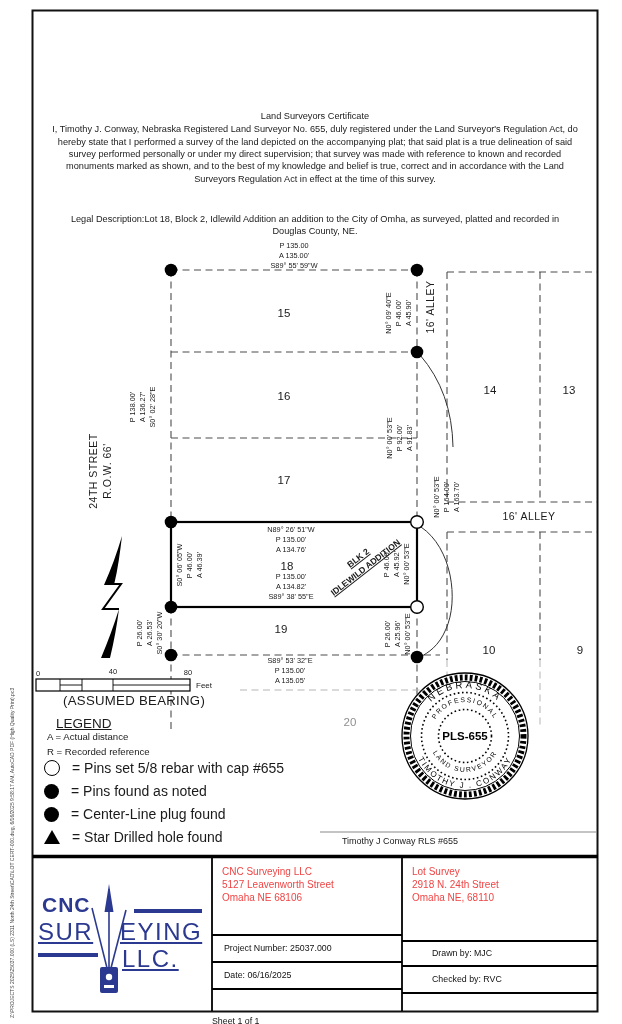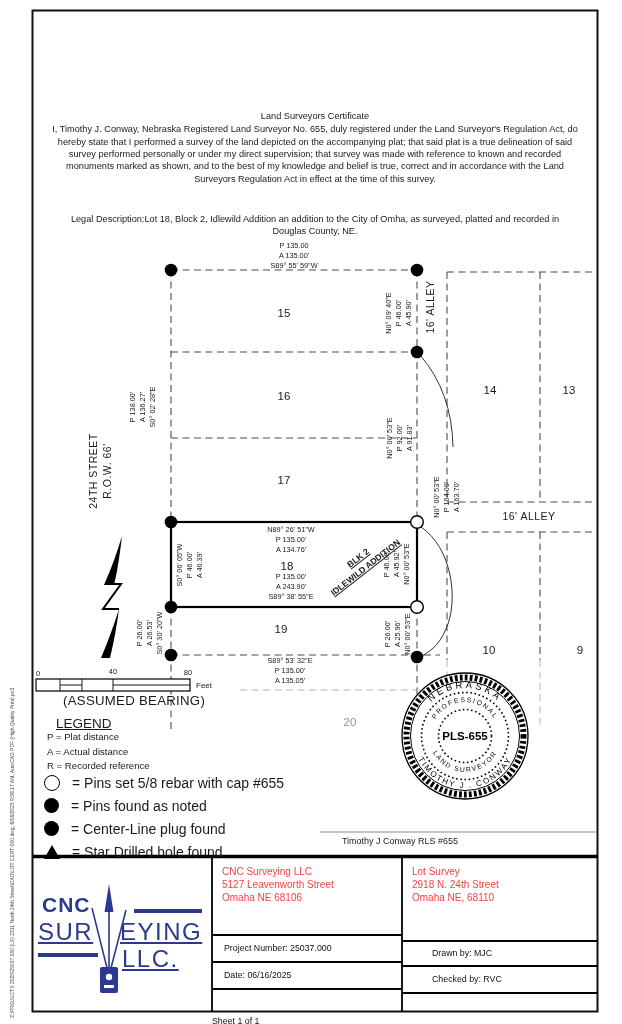--- a/index.html
+++ b/index.html
@@ -207,21 +207,21 @@
     <span>P 46.00'</span>
     <span>A 46.39'</span>
   </div>
   <div class="abs rot dim" style="left:397px;top:564px;">
     <span>P 46.00'</span>
     <span>A 45.92'</span>
     <span>N0° 00' 53"E</span>
   </div>
   <div class="abs ctr dim" style="left:291px;top:587px;">
     <span>P 135.00'</span>
-    <span>A 243.90'</span>
+    <span>A 134.82'</span>
     <span>S89° 38' 55"E</span>
   </div>
   <div class="abs rot dim" style="left:150px;top:633px;">
     <span>P 26.00'</span>
     <span>A 26.53'</span>
     <span>S0° 30' 20"W</span>
   </div>
   <div class="abs rot dim" style="left:398px;top:634px;">
     <span>P 26.00'</span>
     <span>A 25.96'</span>
@@ -256,21 +256,20 @@
   <div class="abs ctr lotnum faint" style="left:350px;top:722px;">20</div>
 
   <div class="abs ctr scale-num" style="left:38px;top:673px;">0</div>
   <div class="abs ctr scale-num" style="left:113px;top:671px;">40</div>
   <div class="abs ctr scale-num" style="left:188px;top:672px;">80</div>
   <div class="abs" style="left:196px;top:681px;font-size:8px;">Feet</div>
   <div class="abs" style="left:31px;top:693px;font-size:13.2px;letter-spacing:.3px;padding-left:32px;">(ASSUMED BEARING)</div>
 
   <div class="abs legend">
     <div class="lt">LEGEND</div>
-    <div class="ld">P = Plat distance</div>
     <div class="ld">A = Actual distance</div>
     <div class="ld">R = Recorded reference</div>
     <div class="row">
       <span class="sym oc"></span>
       <span class="txt">= Pins set 5/8 rebar with cap #655</span>
     </div>
     <div class="row">
       <span class="sym fc"></span>
       <span class="txt">= Pins found as noted</span>
     </div>

